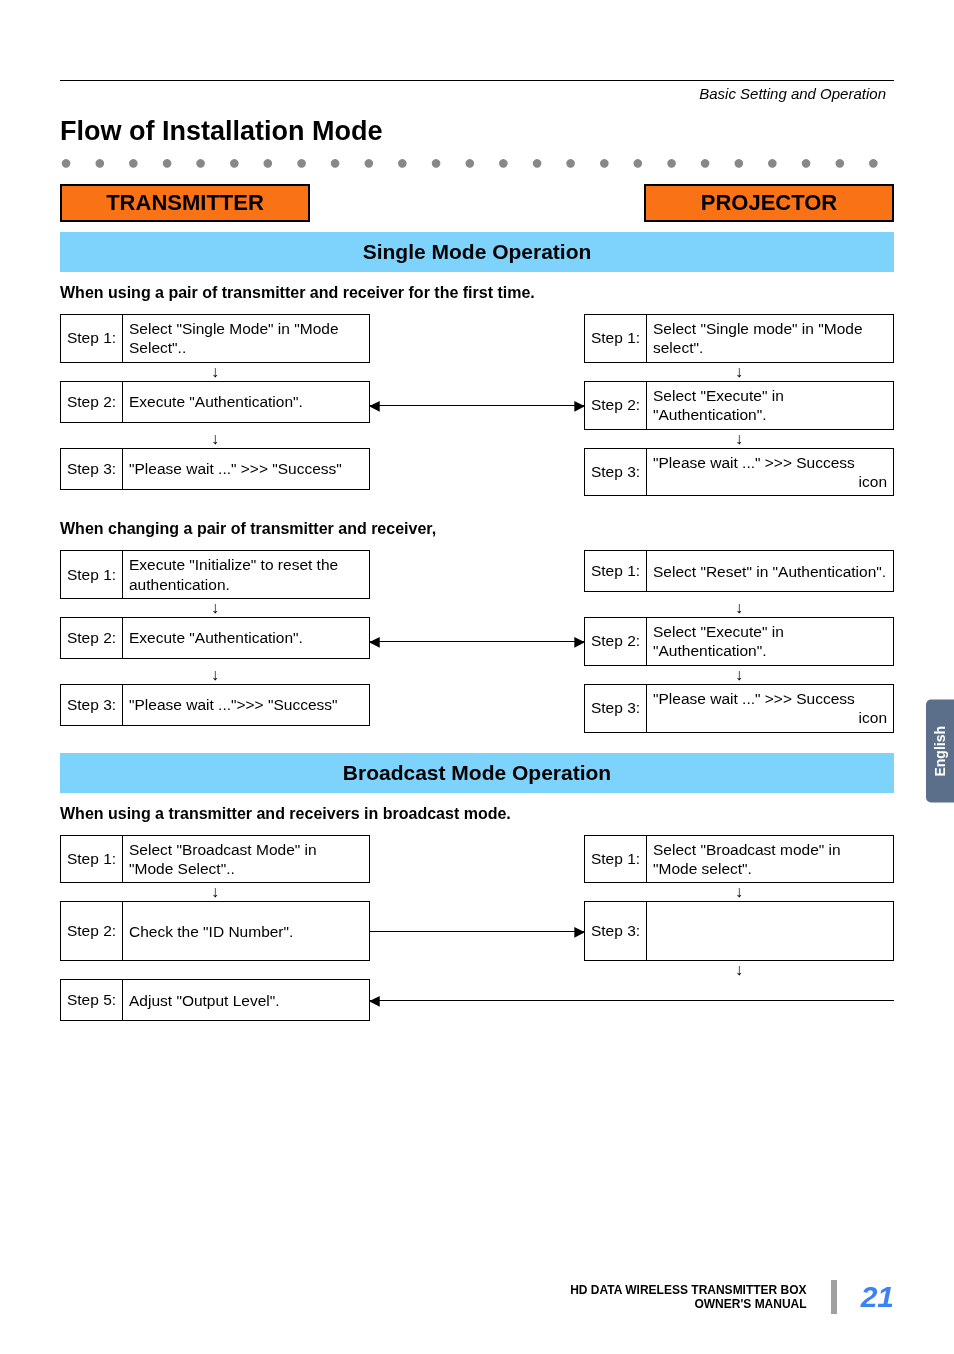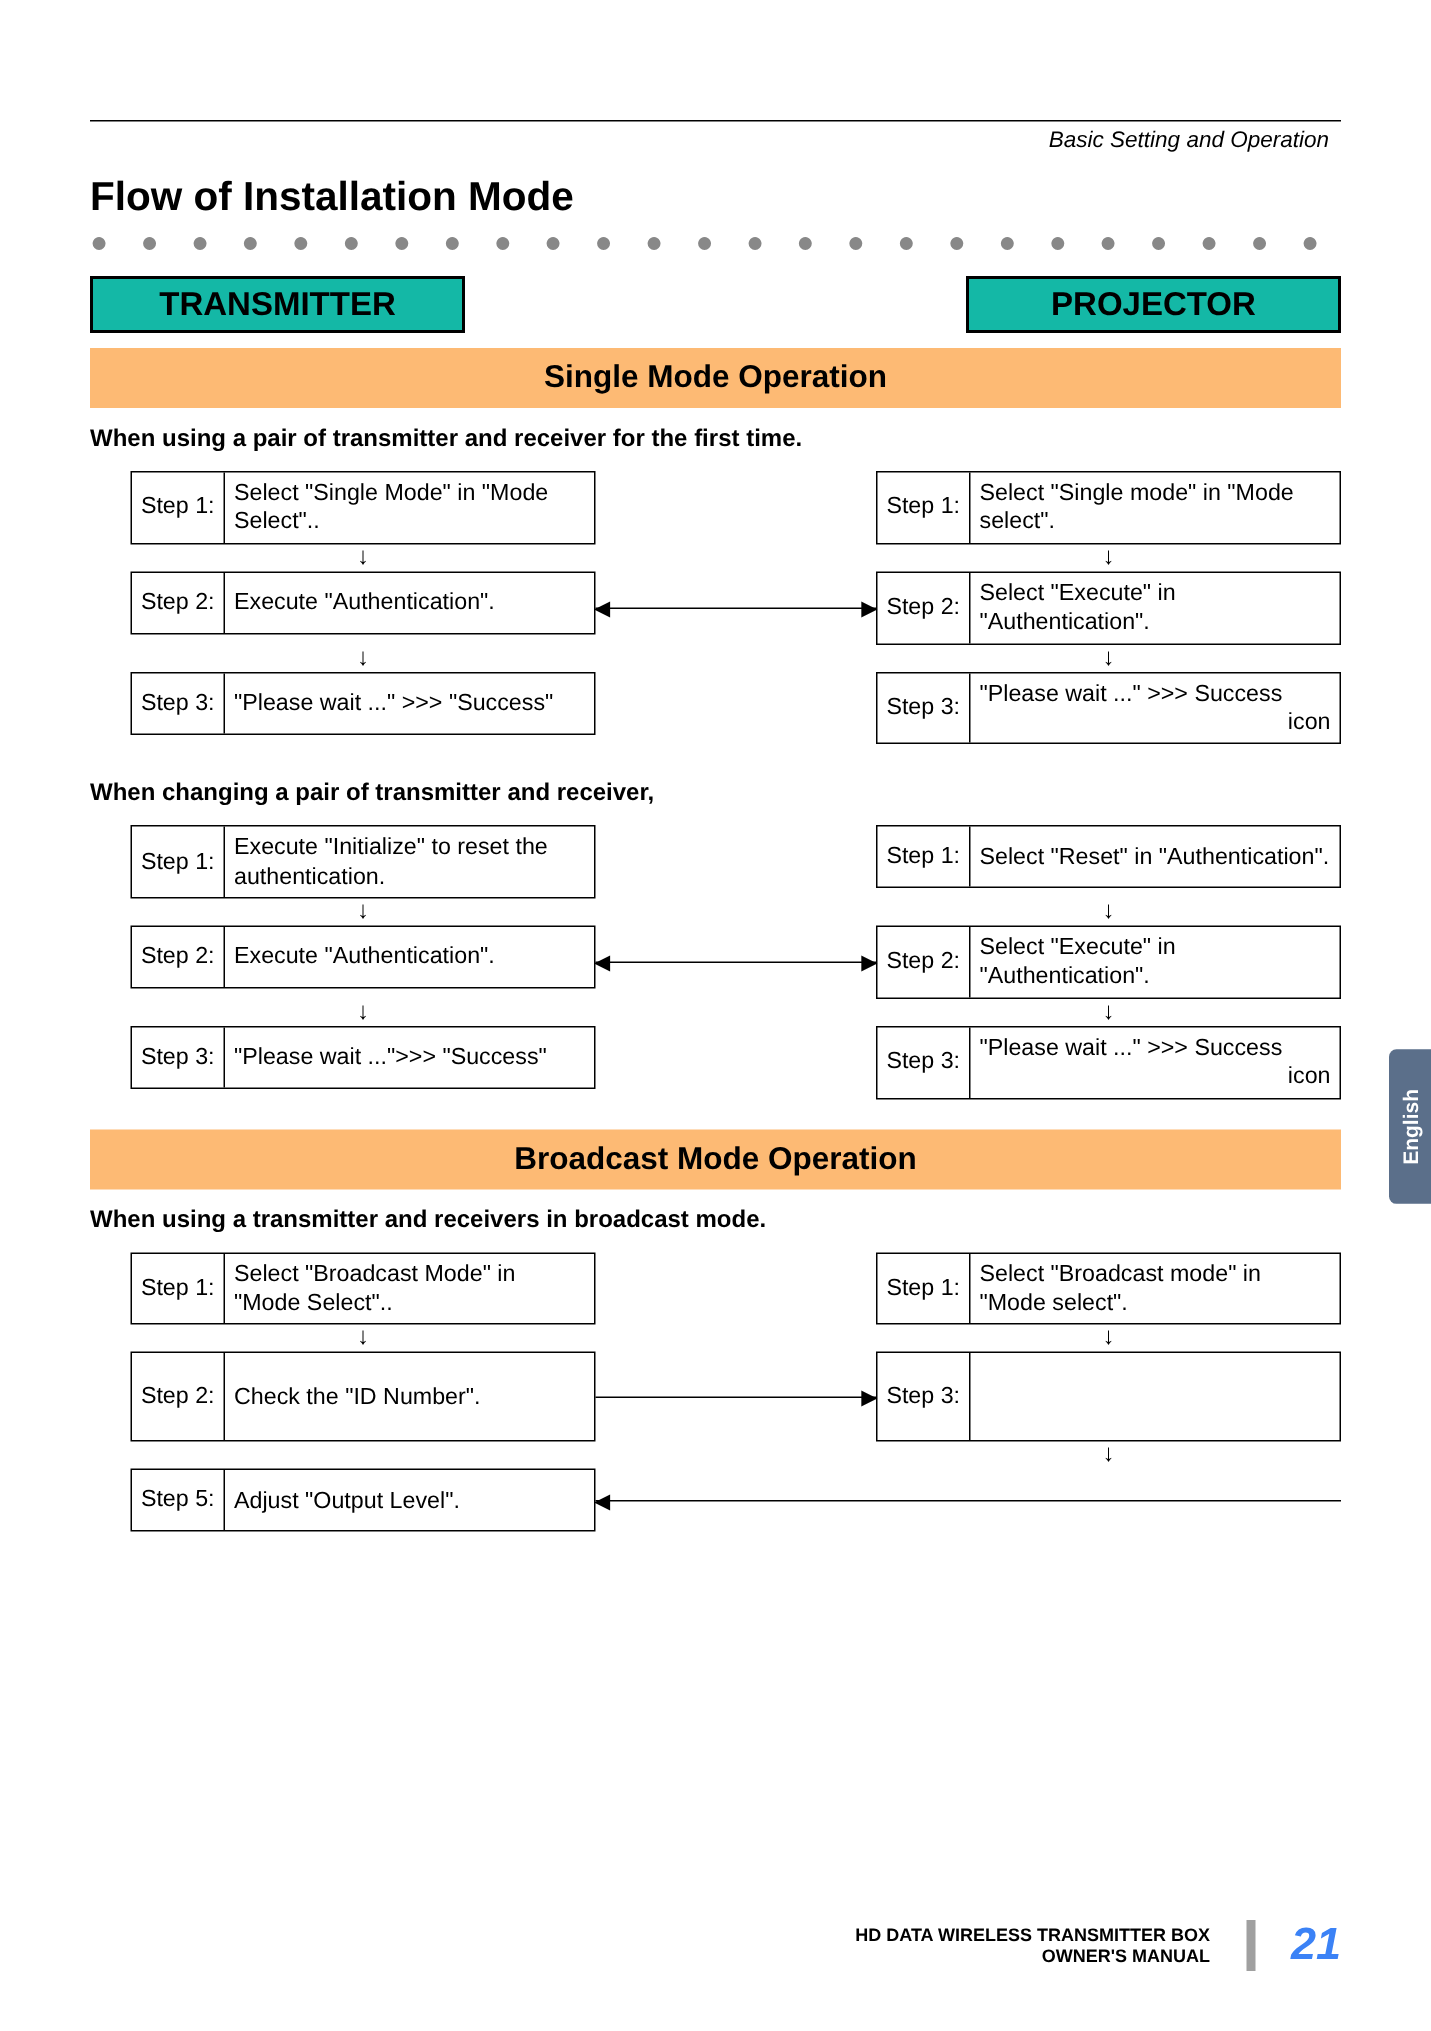--- a/index.html
+++ b/index.html
@@ -41,43 +41,42 @@
       justify-content: space-between;
       margin-bottom: 10px;
     }
     .col-head {
       border: 2px solid #000;
       font-weight: bold;
       font-size: 22px;
       text-align: center;
       padding: 4px 0;
       width: 250px;
-      background: #14b8a6;
+      background: #f97316;
     }
     .col-left-wrap { flex: 0 0 320px; display:flex; justify-content:flex-start; }
     .col-right-wrap { flex: 0 0 320px; display:flex; justify-content:flex-end; }
     .section-band {
-      background: #fdba74;
+      background: #7dd3fc;
       text-align: center;
       font-weight: bold;
       font-size: 21px;
       padding: 8px 0;
       margin: 8px 0 12px 0;
     }
     .subheading {
       font-weight: bold;
       font-size: 16px;
       margin-bottom: 12px;
     }
     .flow-row {
       display: flex;
       justify-content: space-between;
       align-items: stretch;
       position: relative;
-      margin-left: 27px;
     }
     .flow-col {
       width: 310px;
     }
     .step-box {
       border: 1px solid #000;
       display: flex;
       font-size: 15.5px;
       min-height: 42px;
     }

